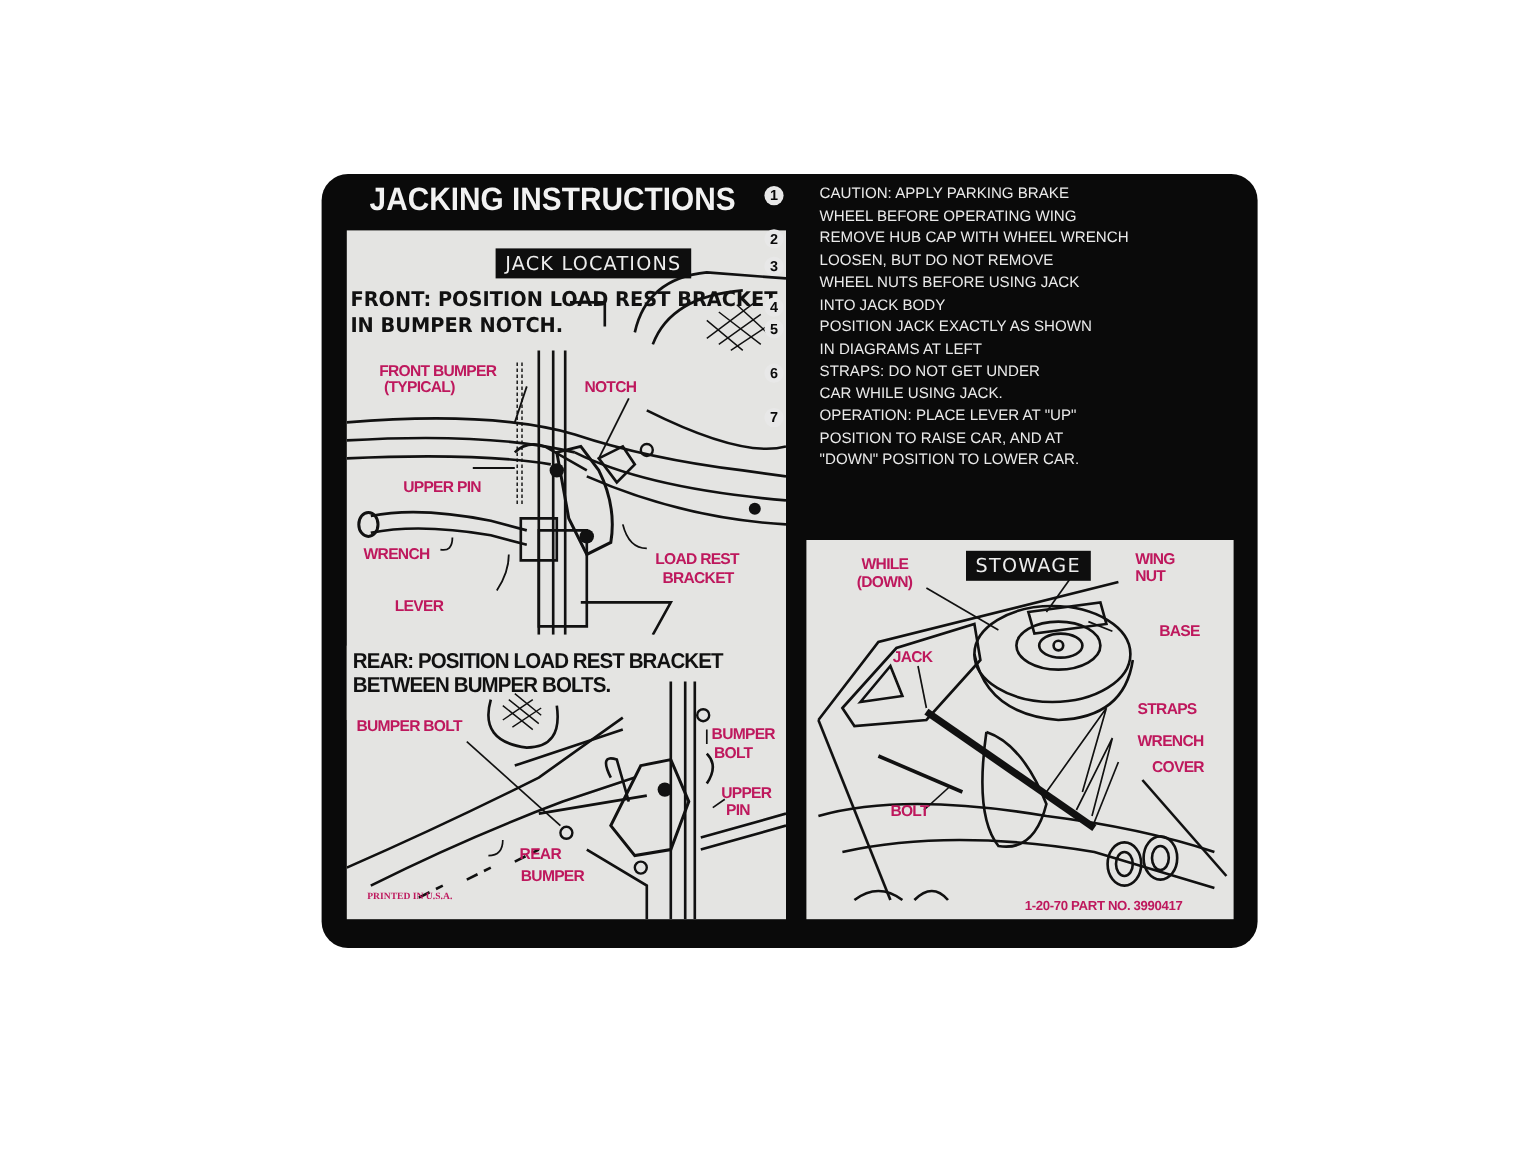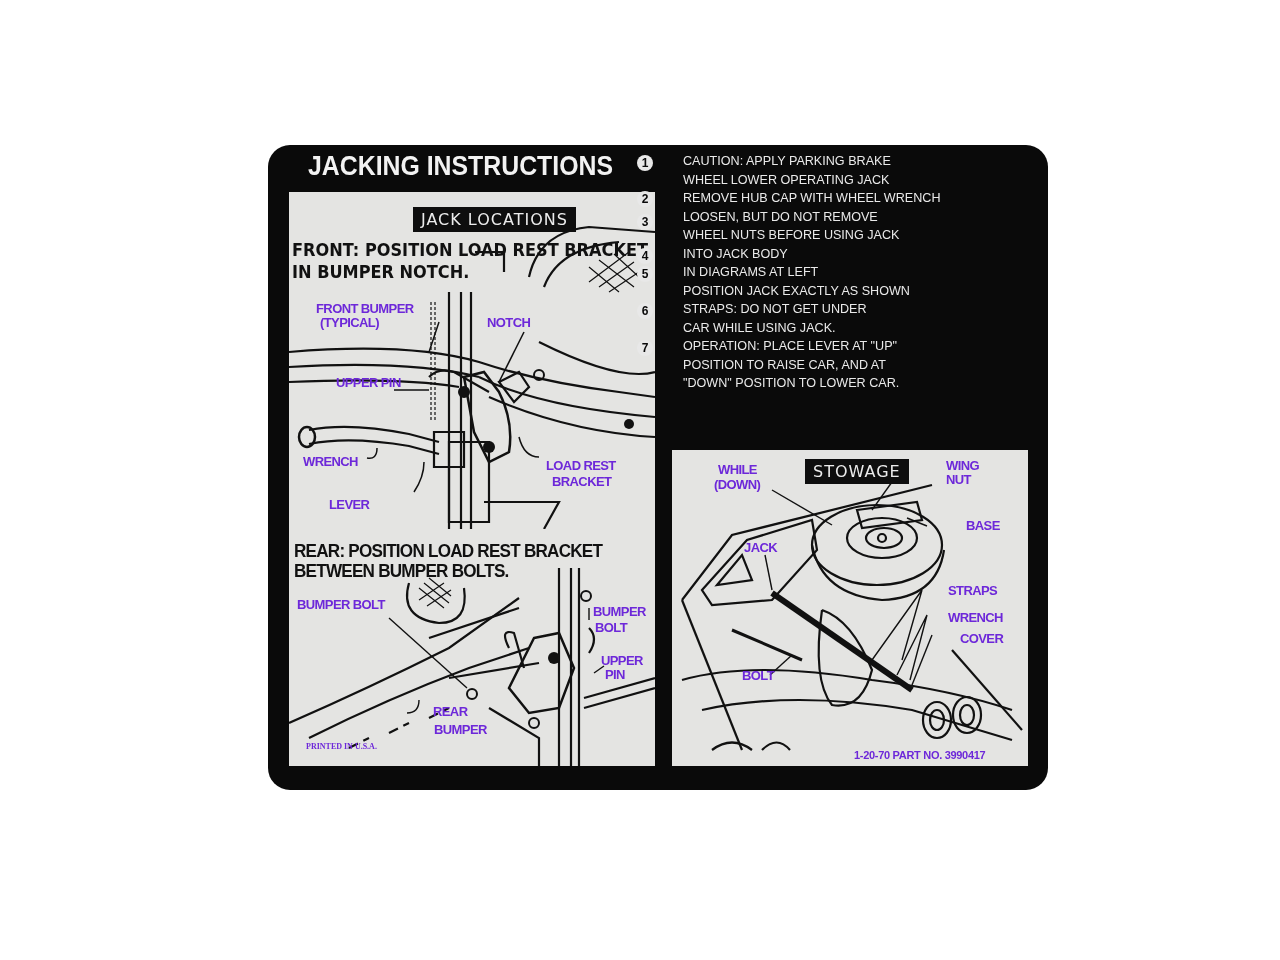--- a/index.html
+++ b/index.html
@@ -5,21 +5,21 @@
   html, body { margin:0; padding:0; background:#ffffff; }
   body { width:1280px; height:960px; position:relative; overflow:hidden; font-family:"Liberation Sans", sans-serif; }
   .decal { position:absolute; left:268px; top:145px; width:780px; height:645px; background:#0a0a0a; border-radius:22px; }
   .title { position:absolute; left:40px; top:6px; color:#f2f2f2; font-family:"Liberation Sans", sans-serif; font-weight:bold; font-size:27px; letter-spacing:0px; transform:scaleX(0.92); transform-origin:left; }
   .panel { position:absolute; background:#e4e4e2; overflow:hidden; }
   .front { left:21px; top:47px; width:366px; height:408px; }
   .rear { left:21px; top:393px; width:366px; height:228px; }
   .stow { left:404px; top:305px; width:356px; height:316px; }
   .tag { position:absolute; background:#0e0e0e; color:#ececec; font-family:"DejaVu Sans", sans-serif; font-size:16px; padding:3px 8px; letter-spacing:1px; }
   .head { position:absolute; color:#111; font-family:"DejaVu Sans", sans-serif; font-weight:bold; font-size:17px; line-height:22px; transform:scaleX(0.95); transform-origin:left; white-space:nowrap; }
-  .lbl { position:absolute; color:#6d28d9; font-family:"Liberation Sans", sans-serif; font-weight:bold; font-size:13px; line-height:14px; letter-spacing:-0.6px; white-space:nowrap; }
+  .lbl { position:absolute; color:#be185d; font-family:"Liberation Sans", sans-serif; font-weight:bold; font-size:13px; line-height:14px; letter-spacing:-0.6px; white-space:nowrap; }
   .instr { position:absolute; left:415px; top:7px; width:350px; }
   .step { position:relative; color:#eaeaea; font-family:"Liberation Sans", sans-serif; font-size:12.6px; line-height:18.5px; }
   .stepnum { position:absolute; left:-46px; width:16px; height:16px; border-radius:50%; background:#e8e8e8; color:#0a0a0a; font-weight:bold; font-size:12px; line-height:16px; text-align:center; }
   svg.draw { position:absolute; left:0; top:0; }
   .small { font-size:8px; font-family:"Liberation Serif", serif; font-weight:bold; letter-spacing:0; }
 </style>
 </head>
 <body>
 
 <div class="decal">
@@ -66,21 +66,21 @@
         <path d="M250 265 Q235 265 230 245"></path>
         <path d="M125 300 Q135 285 135 270"></path>
       </g>
     </svg>
     <div class="tag" style="left:124px;top:15px;">JACK LOCATIONS</div>
     <div class="head" style="left:3px;top:47px;">FRONT: POSITION LOAD REST BRACKET</div>
     <div class="head" style="left:3px;top:69px;">IN BUMPER NOTCH.</div>
     <div class="lbl" style="left:27px;top:110px;">FRONT BUMPER</div>
     <div class="lbl" style="left:31px;top:124px;">(TYPICAL)</div>
     <div class="lbl" style="left:198px;top:124px;">NOTCH</div>
-    <div class="lbl" style="left:47px;top:184px;">UPPER PIN</div>
+    <div class="lbl" style="left:47px;top:207px;">UPPER PIN</div>
     <div class="lbl" style="left:14px;top:263px;">WRENCH</div>
     <div class="lbl" style="left:257px;top:267px;">LOAD REST</div>
     <div class="lbl" style="left:263px;top:283px;">BRACKET</div>
     <div class="lbl" style="left:40px;top:306px;">LEVER</div>
   </div>
 
   <div class="panel rear">
     <svg class="draw" width="366" height="228">
       <g fill="none" stroke="#111" stroke-width="2.2">
         <path d="M0 185 Q80 150 160 110 L230 60"></path>
@@ -119,39 +119,39 @@
     <div class="lbl" style="left:316px;top:130px;">PIN</div>
     <div class="lbl" style="left:144px;top:167px;">REAR</div>
     <div class="lbl" style="left:145px;top:185px;">BUMPER</div>
     <div class="lbl small" style="left:17px;top:202px;">PRINTED IN U.S.A.</div>
   </div>
 
   <div class="instr">
     <div class="step">
       <span class="stepnum" style="top:3px;">1</span>
       <div>CAUTION: APPLY PARKING BRAKE</div>
-      <div>WHEEL LOWER OPERATING JACK</div>
+      <div>WHEEL BEFORE OPERATING WING</div>
     </div>
     <div class="step">
       <span class="stepnum" style="top:2px;">2</span>
       <div>REMOVE HUB CAP WITH WHEEL WRENCH</div>
     </div>
     <div class="step">
       <span class="stepnum" style="top:6px;">3</span>
       <div>LOOSEN, BUT DO NOT REMOVE</div>
       <div>WHEEL NUTS BEFORE USING JACK</div>
     </div>
     <div class="step">
       <span class="stepnum" style="top:3px;">4</span>
       <div>INTO JACK BODY</div>
     </div>
     <div class="step">
       <span class="stepnum" style="top:3px;">5</span>
+      <div>POSITION JACK EXACTLY AS SHOWN</div>
       <div>IN DIAGRAMS AT LEFT</div>
-      <div>POSITION JACK EXACTLY AS SHOWN</div>
     </div>
     <div class="step">
       <span class="stepnum" style="top:3px;">6</span>
       <div>STRAPS: DO NOT GET UNDER</div>
       <div>CAR WHILE USING JACK.</div>
     </div>
     <div class="step">
       <span class="stepnum" style="top:3px;">7</span>
       <div>OPERATION: PLACE LEVER AT "UP"</div>
       <div>POSITION TO RAISE CAR, AND AT</div>

